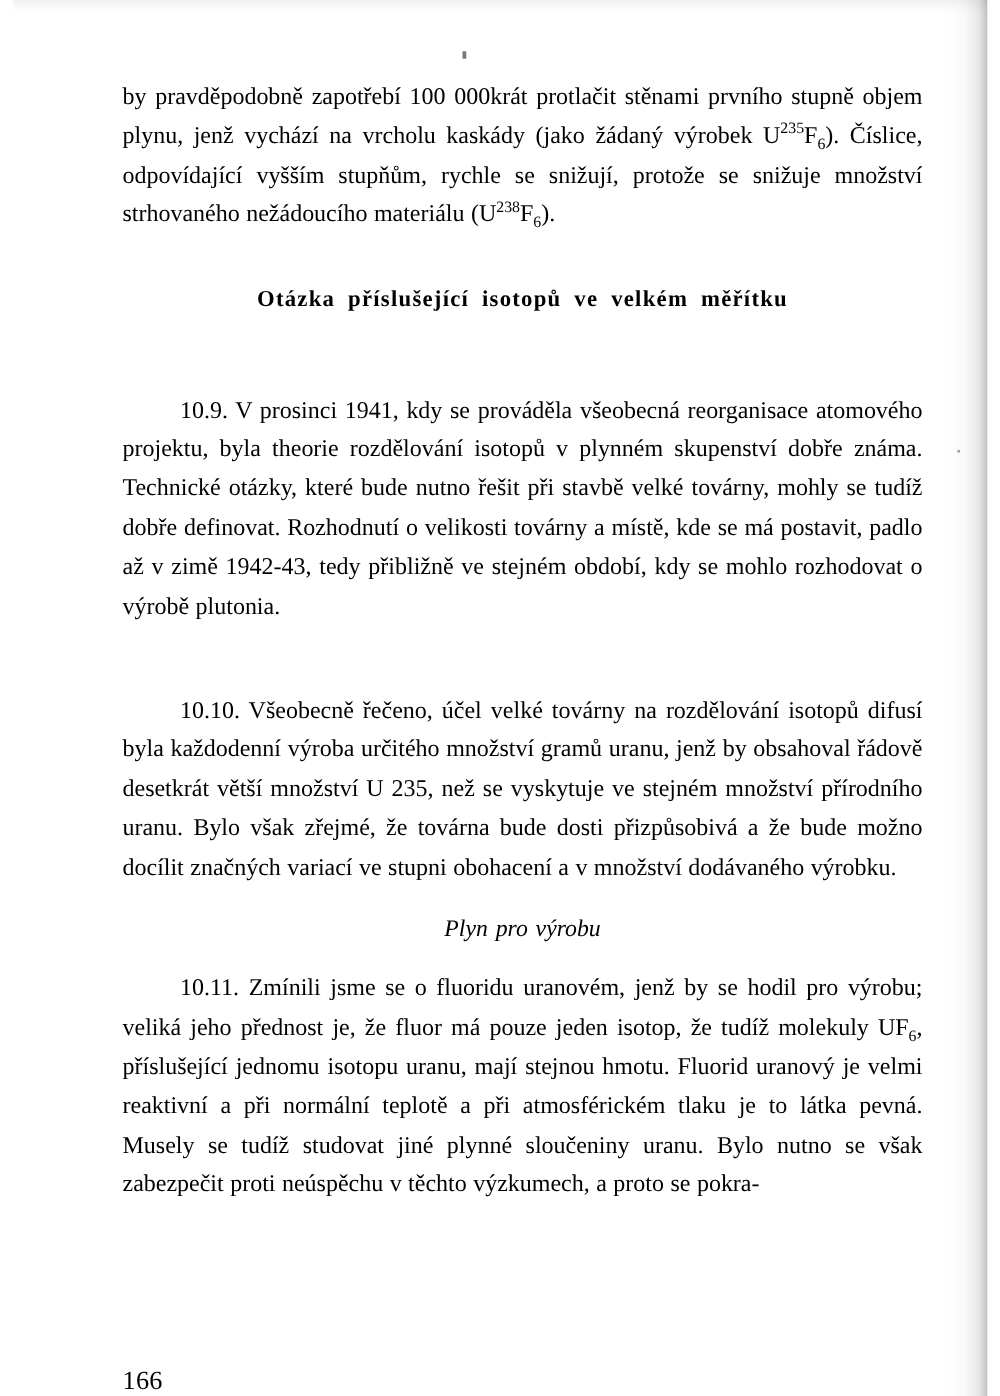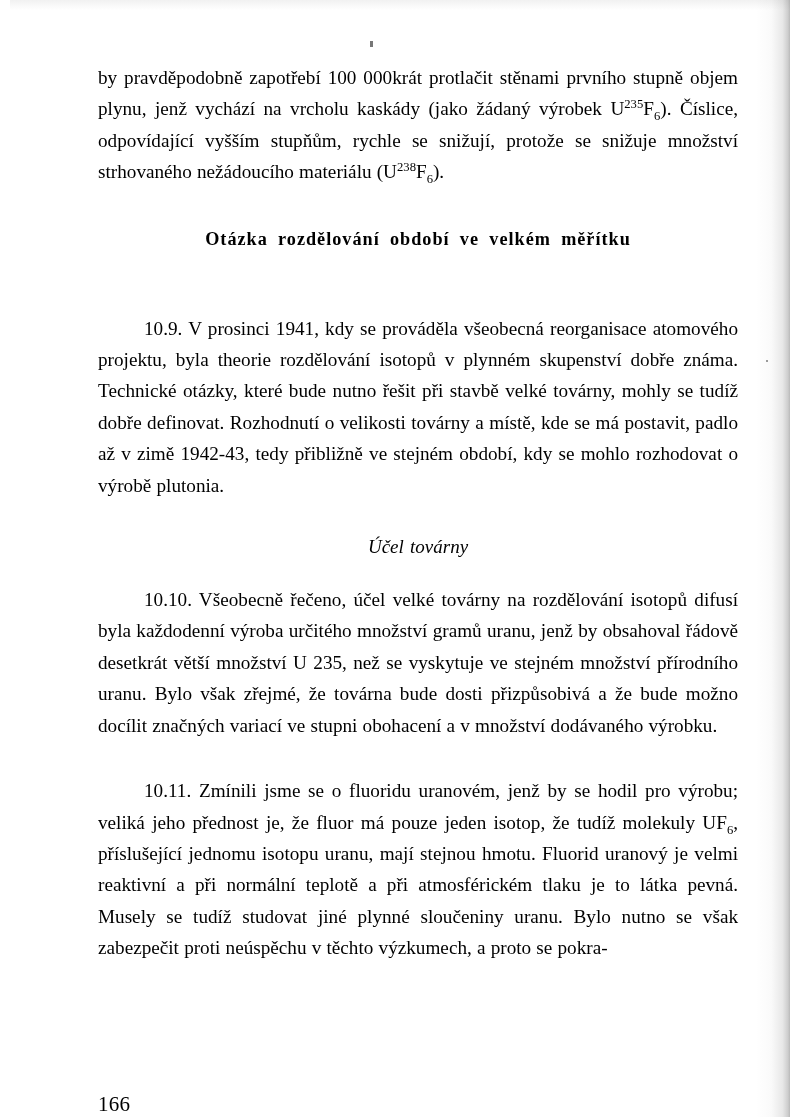--- a/index.html
+++ b/index.html
@@ -132,40 +132,40 @@
   <div class="scan-shadow-right"></div>
   <div class="speck s1"></div>
   <div class="speck s2"></div>
 
   <div class="textblock">
 
     <p class="para no-indent">by pravděpodobně zapotřebí 100 000krát protlačit stěnami prvního stupně objem plynu, jenž vychází na vrcholu kaskády (jako žádaný výrobek U<sup>235</sup>F<sub>6</sub>). Číslice, odpovídající vyšším stupňům, rychle se snižují, protože se snižuje množství strhovaného nežádoucího materiálu (U<sup>238</sup>F<sub>6</sub>).</p>
 
     <div class="sp-before-section"></div>
 
-    <h2 class="section-title">Otázka rozdělování období ve velkém měřítku</h2>
+    <h2 class="section-title">Otázka příslušející isotopů ve velkém měřítku</h2>
 
     <div class="sp-after-section"></div>
     <div class="sp-before-sub"></div>
 
 
     <div class="sp-after-sub"></div>
 
     <p class="para">10.9. V prosinci 1941, kdy se prováděla všeobecná reorganisace atomového projektu, byla theorie rozdělování isotopů v plynném skupenství dobře známa. Technické otázky, které bude nutno řešit při stavbě velké továrny, mohly se tudíž dobře definovat. Rozhodnutí o velikosti továrny a místě, kde se má postavit, padlo až v zimě 1942-43, tedy přibližně ve stejném období, kdy se mohlo rozhodovat o výrobě plutonia.</p>
 
     <div class="sp-before-sub-2"></div>
 
-    <h3 class="sub-title">Účel továrny</h3>
 
     <div class="sp-after-sub-2"></div>
 
     <p class="para">10.10. Všeobecně řečeno, účel velké továrny na rozdělování isotopů difusí byla každodenní výroba určitého množství  gramů uranu, jenž by obsahoval řádově desetkrát větší množství U 235, než se vyskytuje ve stejném množství přírodního uranu. Bylo však zřejmé, že továrna bude dosti přizpůsobivá a že bude možno docílit značných variací ve stupni obohacení a v množství dodávaného výrobku.</p>
 
     <div class="sp-before-sub-3"></div>
 
+    <h3 class="sub-title">Plyn pro výrobu</h3>
 
     <div class="sp-after-sub-3"></div>
 
     <p class="para">10.11. Zmínili jsme se o fluoridu uranovém, jenž by se hodil pro výrobu; veliká jeho přednost je, že fluor má pouze jeden isotop, že tudíž molekuly UF<sub>6</sub>, příslušející jednomu isotopu uranu, mají stejnou hmotu. Fluorid uranový je velmi reaktivní a při normální teplotě a při atmosférickém tlaku je to látka pevná. Musely se tudíž studovat jiné plynné sloučeniny uranu. Bylo nutno se však zabezpečit proti neúspěchu v těchto výzkumech, a proto se pokra-</p>
 
   </div>
 
   <div class="folio">166</div>
 
 </div>

